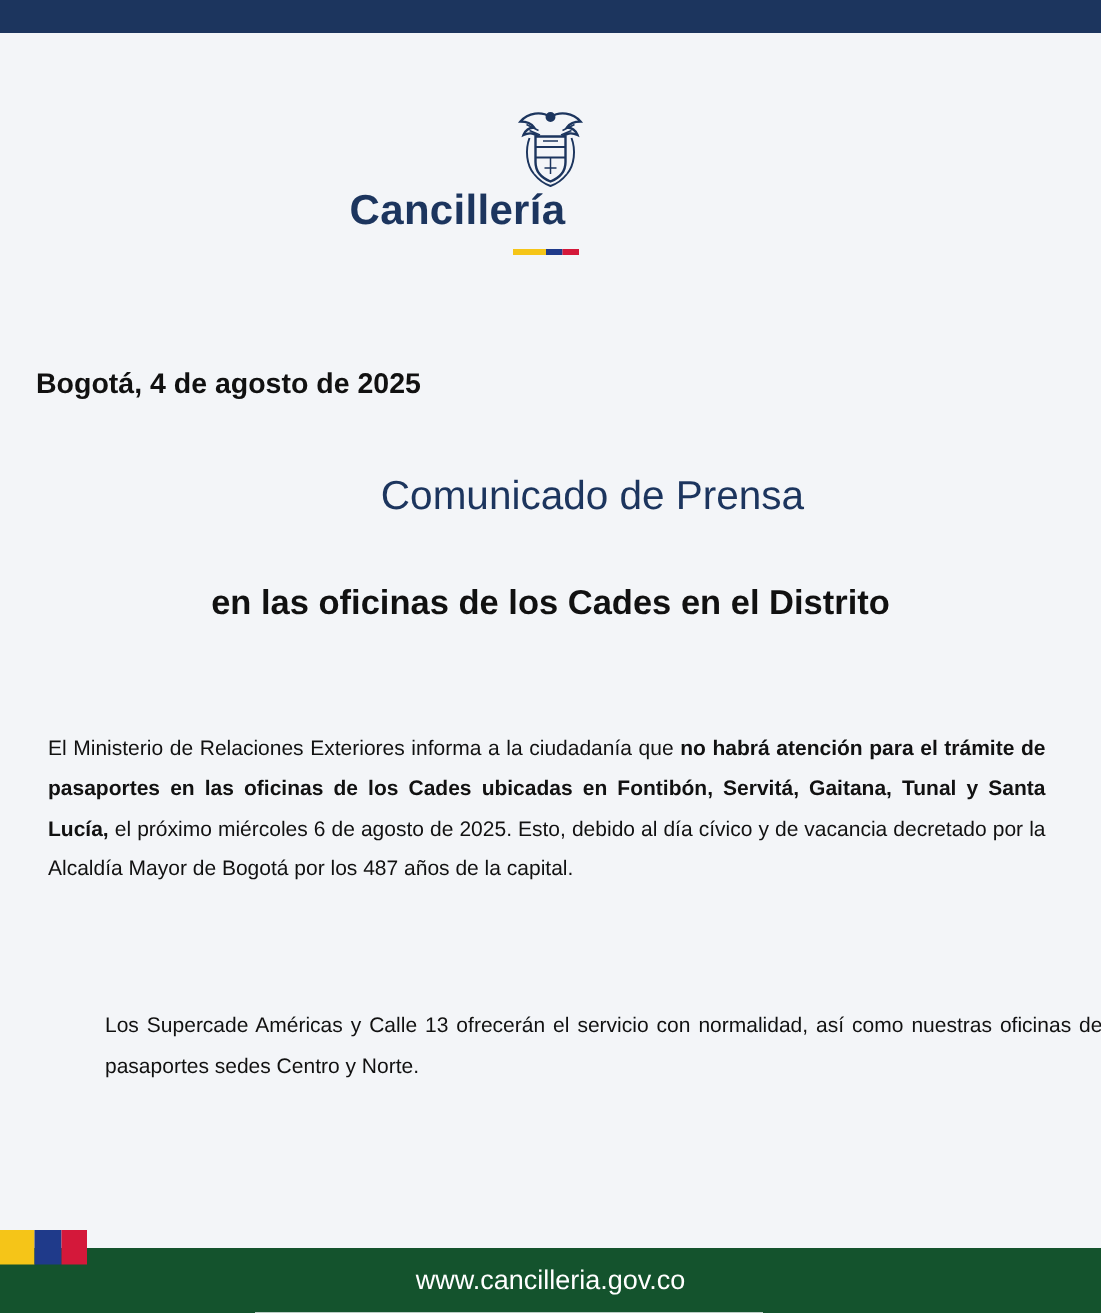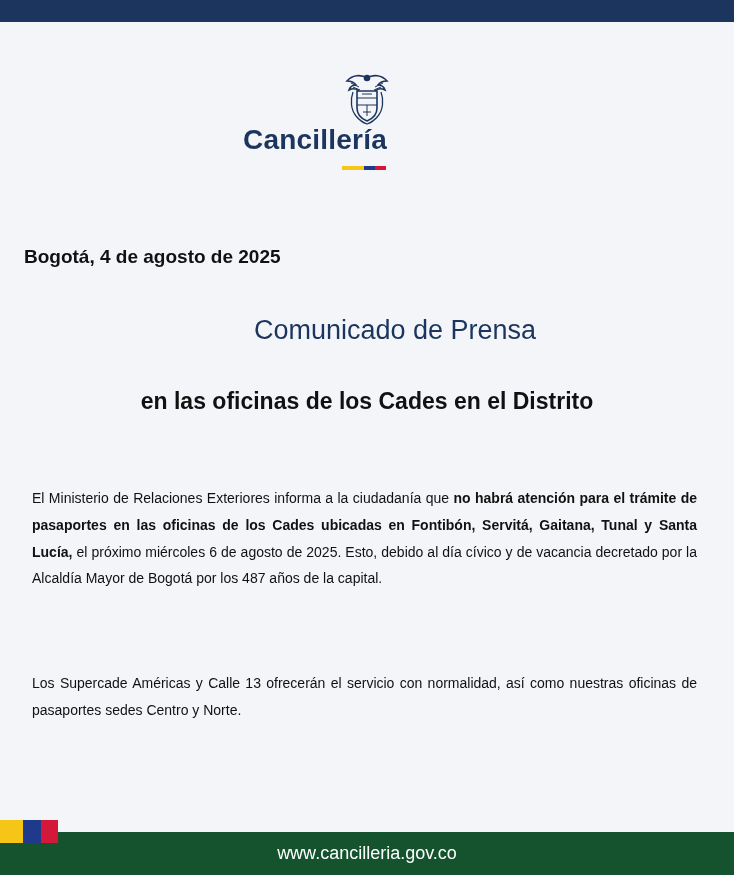--- a/index.html
+++ b/index.html
@@ -19,21 +19,20 @@
       text-align: center;
     }
     .crest {
       display: block; margin: 0 auto; width: 46px; height: 54px;
     }
     .brand {
       position: absolute; left: 0; top: 124px; width: 610px;
       text-align: center;
       font-size: 28px; font-weight: bold; color: #1c355e;
       letter-spacing: 0.2px;
-      padding-left: 10px;
     }
     .brand-underline {
       position: absolute; left: 342px; top: 166px; height: 4px; width: 44px;
       display: flex;
     }
     .brand-underline .y { width: 22px; background: #f5c518; }
     .brand-underline .b { width: 11px; background: #1f3a8a; }
     .brand-underline .r { width: 11px; background: #d4183a; }
 
     .dateline {
@@ -48,21 +47,21 @@
       position: absolute; left: 30px; top: 385px; width: 674px; text-align: center;
       font-size: 23px; font-weight: bold; line-height: 32px; color: #111;
     }
     .para {
       position: absolute; left: 32px; width: 665px;
       font-size: 14px; line-height: 26.8px; text-align: justify;
       color: #111; margin: 0;
     }
     .para b { font-weight: bold; }
     .p1 { top: 485px; }
-    .p2 { top: 670px; }
+    .p2 { top: 670px; margin-left: 38px; }
 
     .flag-tab {
       position: absolute; left: 0; top: 820px; height: 23px; width: 58px;
       display: flex; z-index: 2;
     }
     .flag-tab .y { width: 23px; background: #f5c518; }
     .flag-tab .b { width: 18px; background: #1f3a8a; }
     .flag-tab .r { width: 17px; background: #d4183a; }
 
     .footer {

